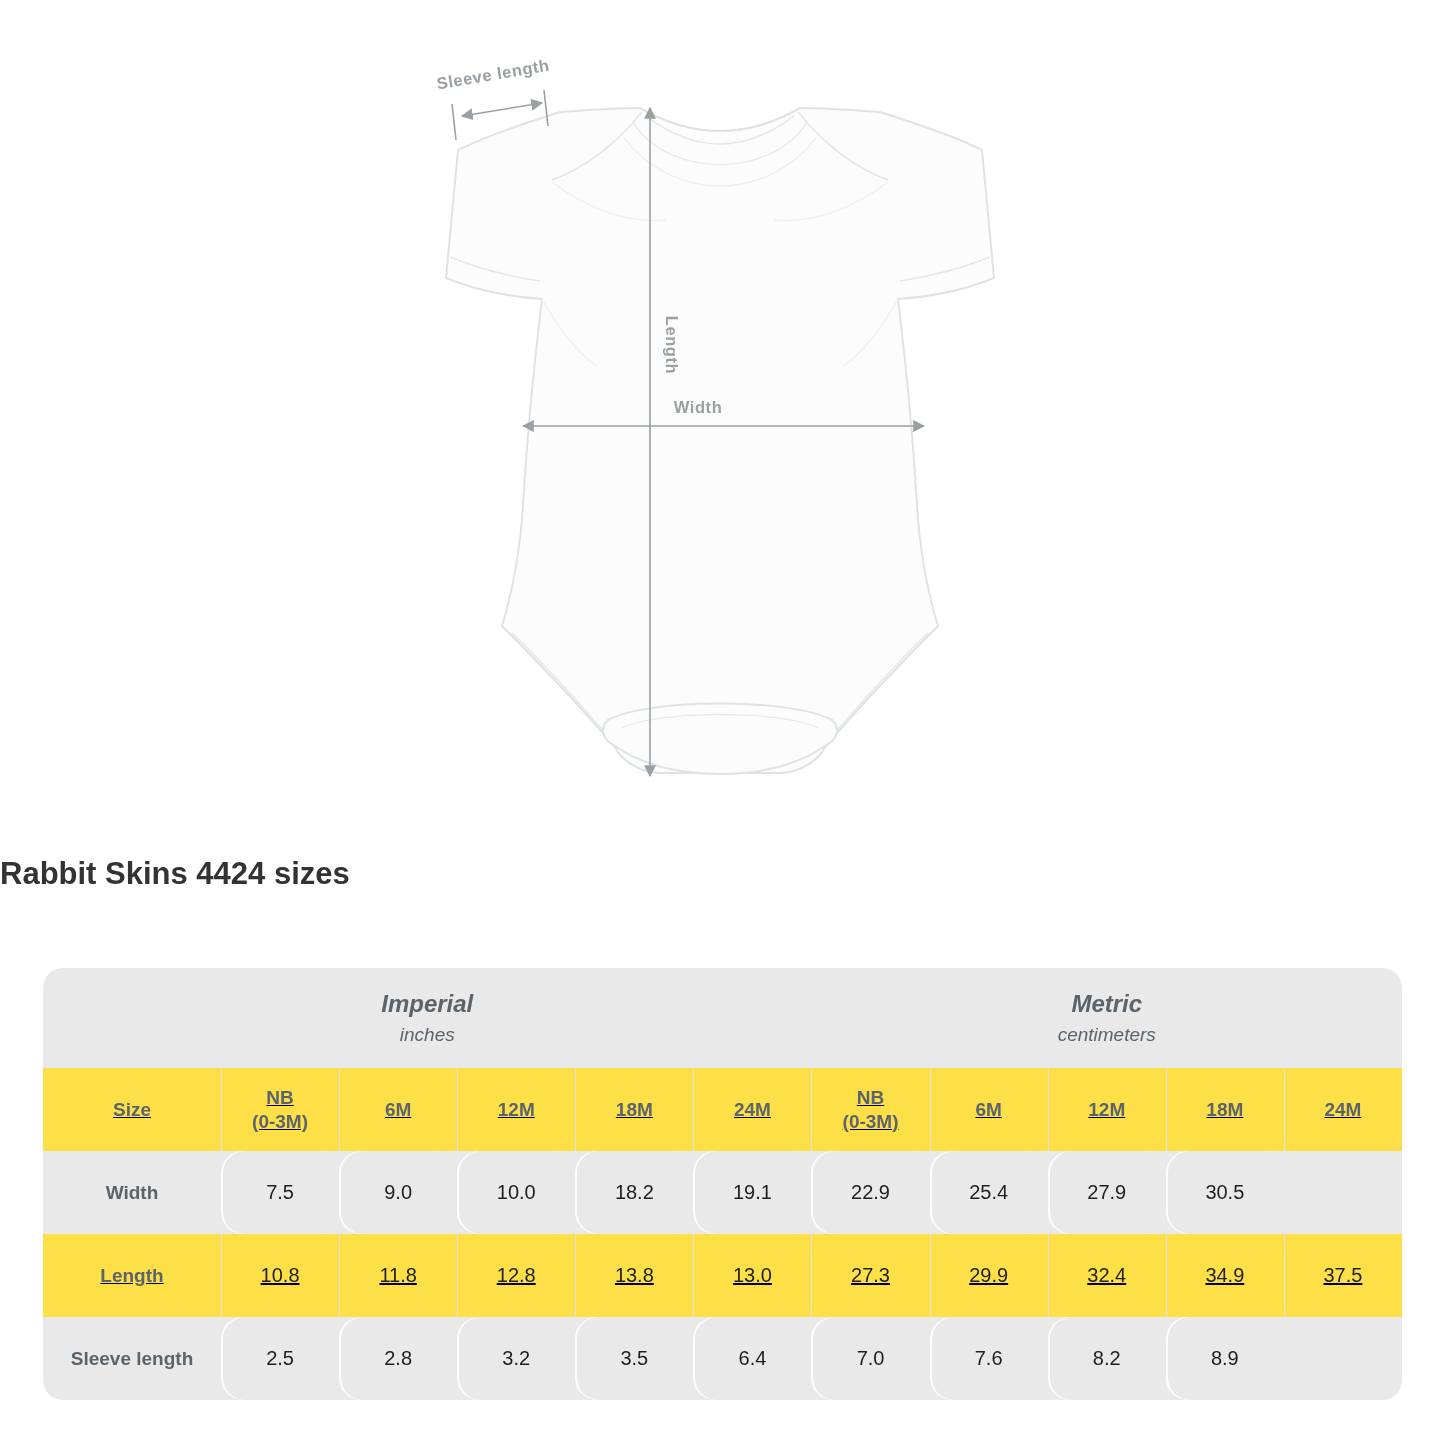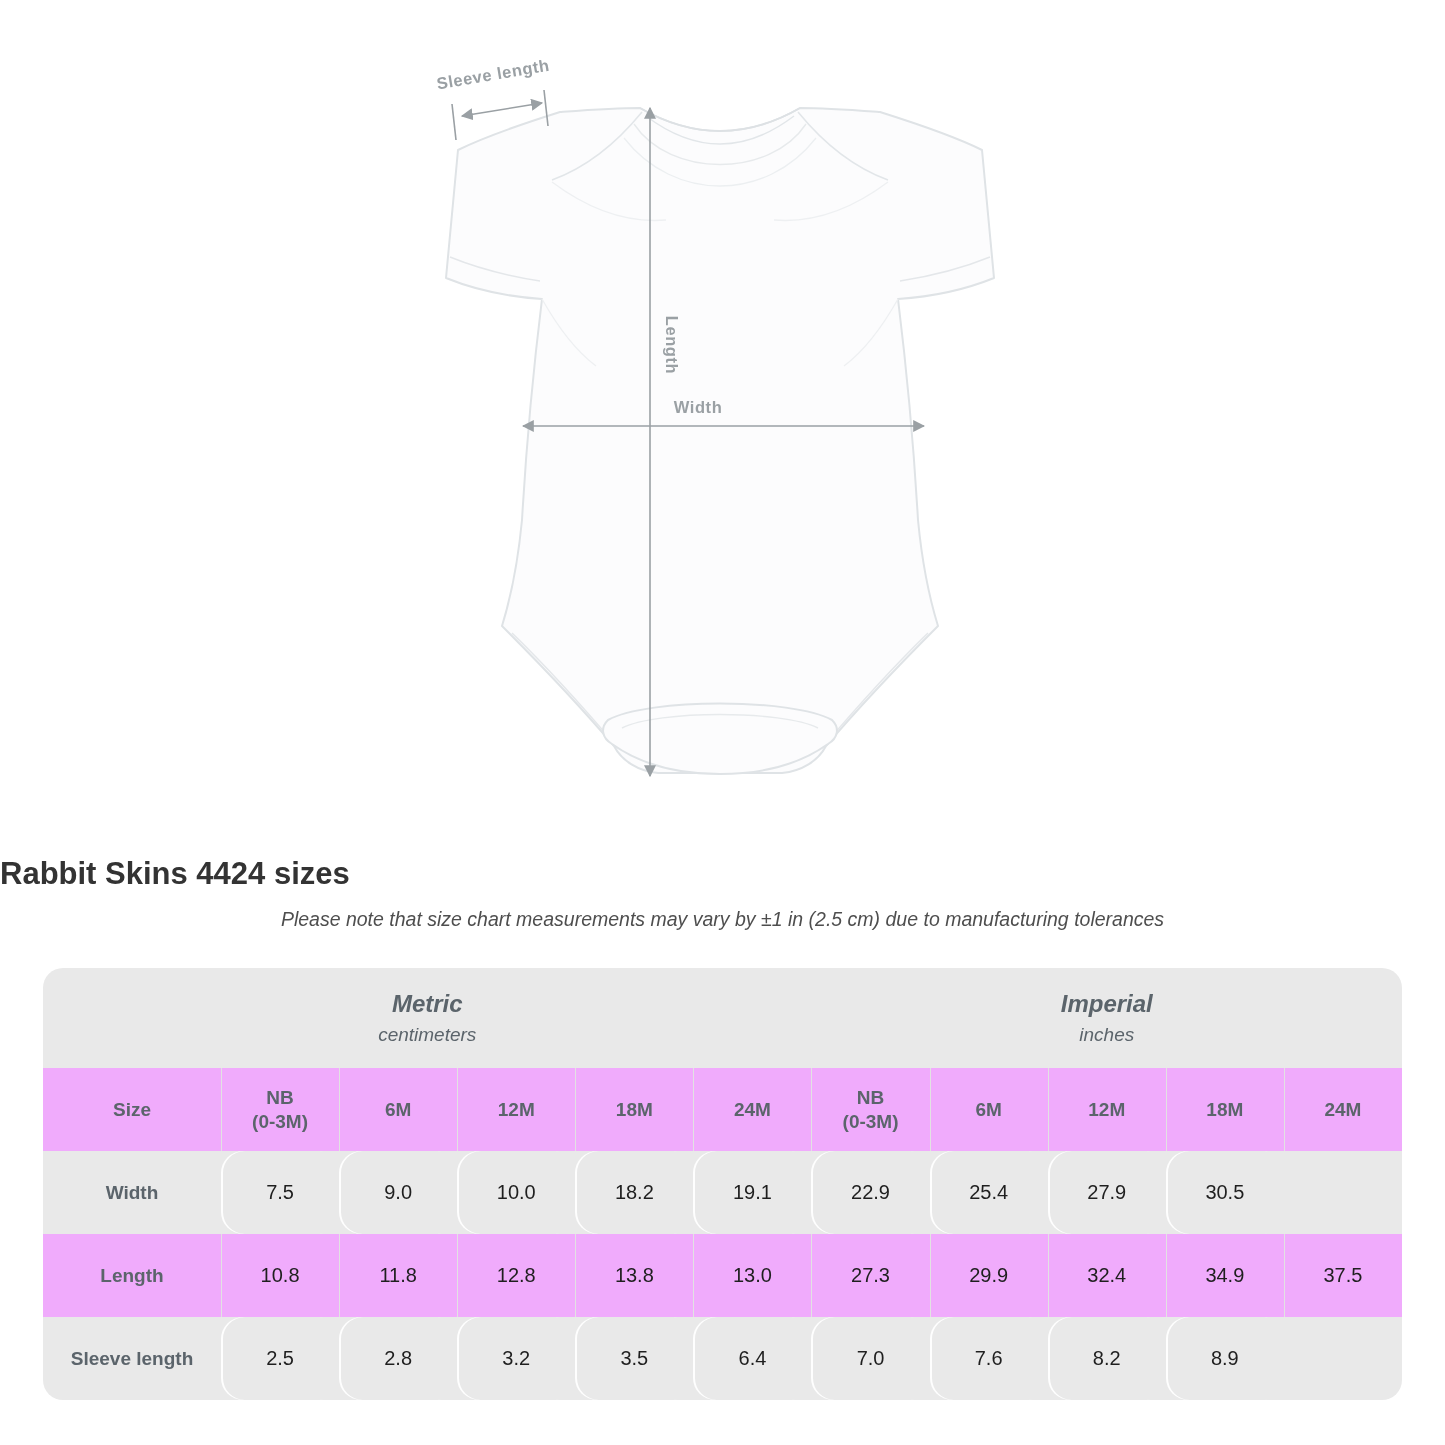--- a/index.html
+++ b/index.html
@@ -19,21 +19,21 @@
   
   .size-table{position:absolute;left:43px;top:968px;width:1359px;
               border-radius:20px;overflow:hidden;background:#ffffff;}
   .band{display:grid;grid-template-columns:768.5px 1fr;height:100px;background:#e9e9e9;}
   .band-cell{display:flex;flex-direction:column;align-items:center;justify-content:center;gap:6px;}
   .band-title{font-size:24px;font-weight:bold;font-style:italic;color:#5b646b;}
   .band-sub{font-size:19px;font-style:italic;color:#5b646b;}
 
   .trow{display:grid;grid-template-columns:178px repeat(10,1fr);height:83px;}
   .trow.gray{background:#e9e9e9;}
-  .trow.white{background:#f0abfc;}
+  .trow.white{background:#fde047;text-decoration:underline;}
   .cell{display:flex;flex-direction:column;align-items:center;justify-content:center;text-align:center;}
   .cell.head{font-size:19px;font-weight:bold;color:#5b646b;line-height:1.25;}
   .cell.rowlabel{font-size:19px;font-weight:bold;color:#5b646b;}
   .cell.val{font-size:20px;color:#1f1f1f;}
   .trow.white .cell + .cell, .trow.thead .cell + .cell{box-shadow:inset 1px 0 0 #e2e2e2;}
   .trow.gray .cell + .cell{box-shadow:inset 2px 0 0 rgba(255,255,255,.95);border-radius:22px;}
 </style>
 </head>
 <body>
 
@@ -102,32 +102,31 @@
     <text class="dim-label" transform="translate(104,30) rotate(-9.5)" text-anchor="middle" fill="#9aa0a4">Sleeve length</text>
 
     <line x1="260" y1="58" x2="260" y2="726" stroke="#9aa0a4" stroke-width="1.6" marker-start="url(#ah)" marker-end="url(#ah)"></line>
     <text class="dim-label" transform="translate(276,295) rotate(90)" text-anchor="middle" fill="#9aa0a4">Length</text>
 
     <line x1="133" y1="376" x2="534" y2="376" stroke="#9aa0a4" stroke-width="1.6" marker-start="url(#ah)" marker-end="url(#ah)"></line>
     <text class="dim-label" transform="translate(308,363)" text-anchor="middle" fill="#9aa0a4">Width</text>
   </svg>
 
   <h1 class="title">Rabbit Skins 4424 sizes</h1>
-  <p class="subtitle">Please note that size chart measurements may vary by ±1 in (2.5 cm) due to manufacturing tolerances</p>
 
   <div class="size-table">
 
     <div class="band">
+      <div class="band-cell">
+        <div class="band-title">Imperial</div>
+        <div class="band-sub">inches</div>
+      </div>
       <div class="band-cell">
         <div class="band-title">Metric</div>
         <div class="band-sub">centimeters</div>
-      </div>
-      <div class="band-cell">
-        <div class="band-title">Imperial</div>
-        <div class="band-sub">inches</div>
       </div>
     </div>
 
     <div class="trow thead white">
       <div class="cell head">
           <span>Size</span>
         </div>
       <div class="cell head">
           <span>NB</span>
           <span>(0-3M)</span>

